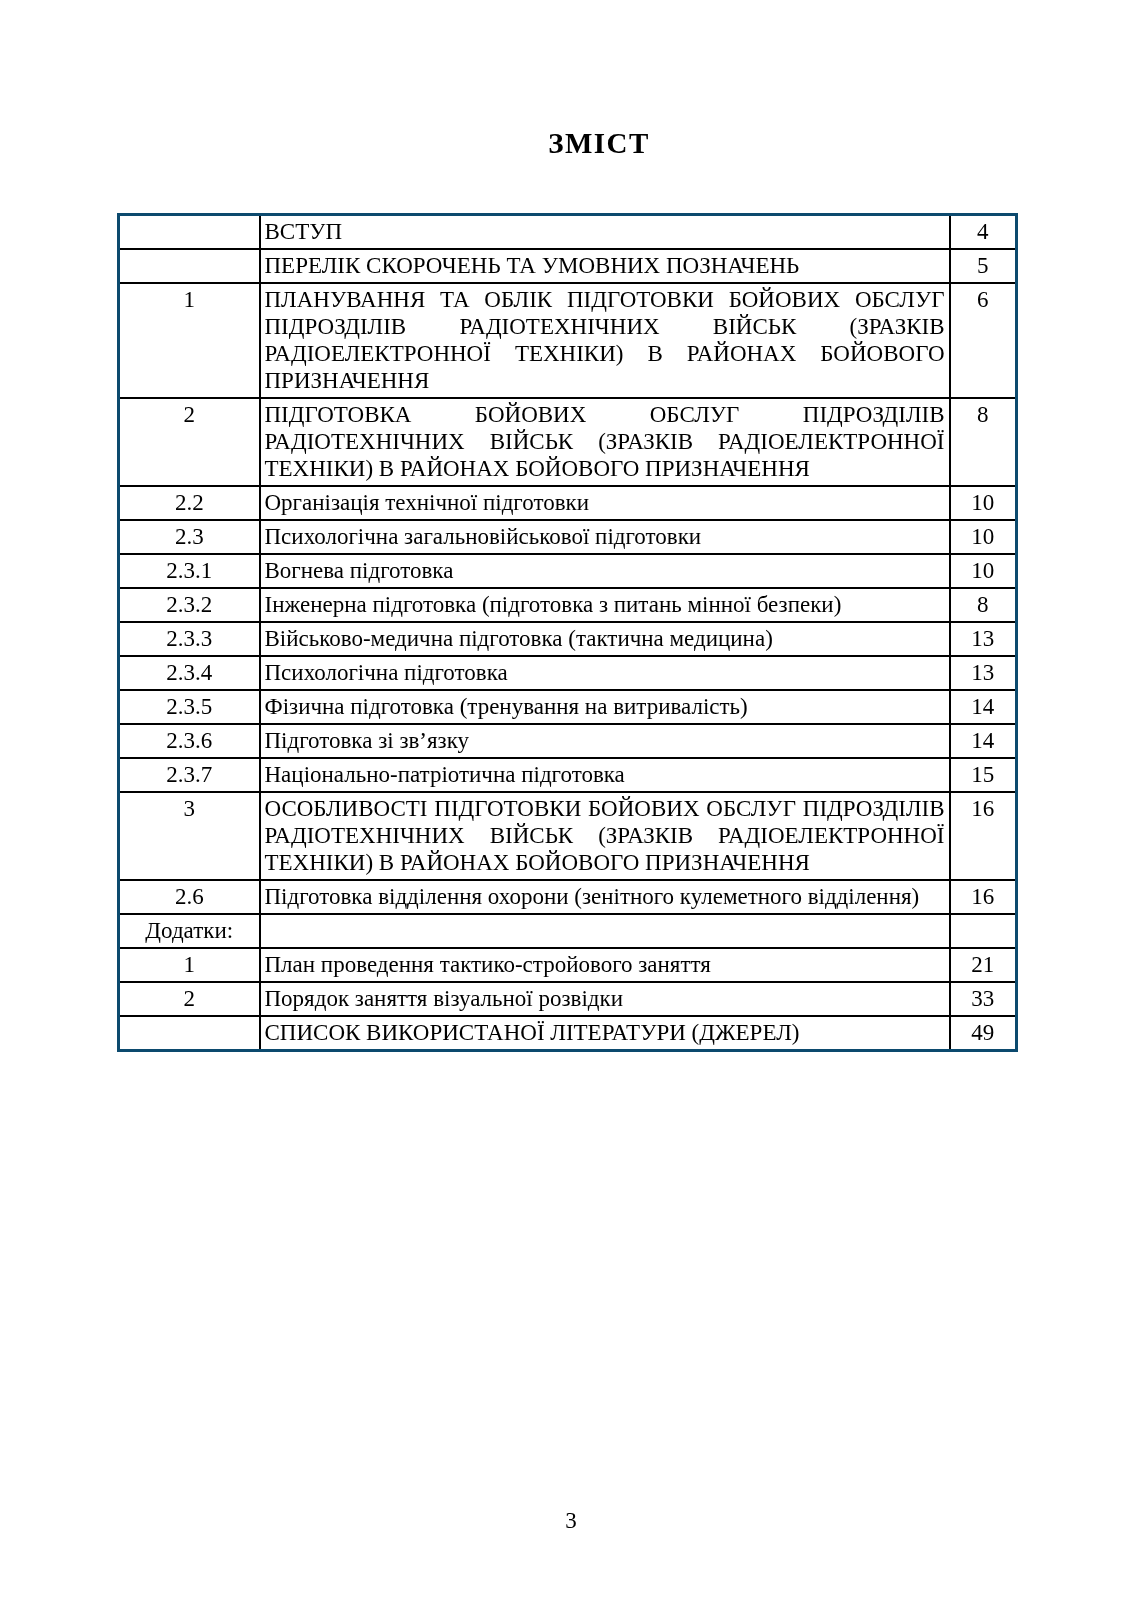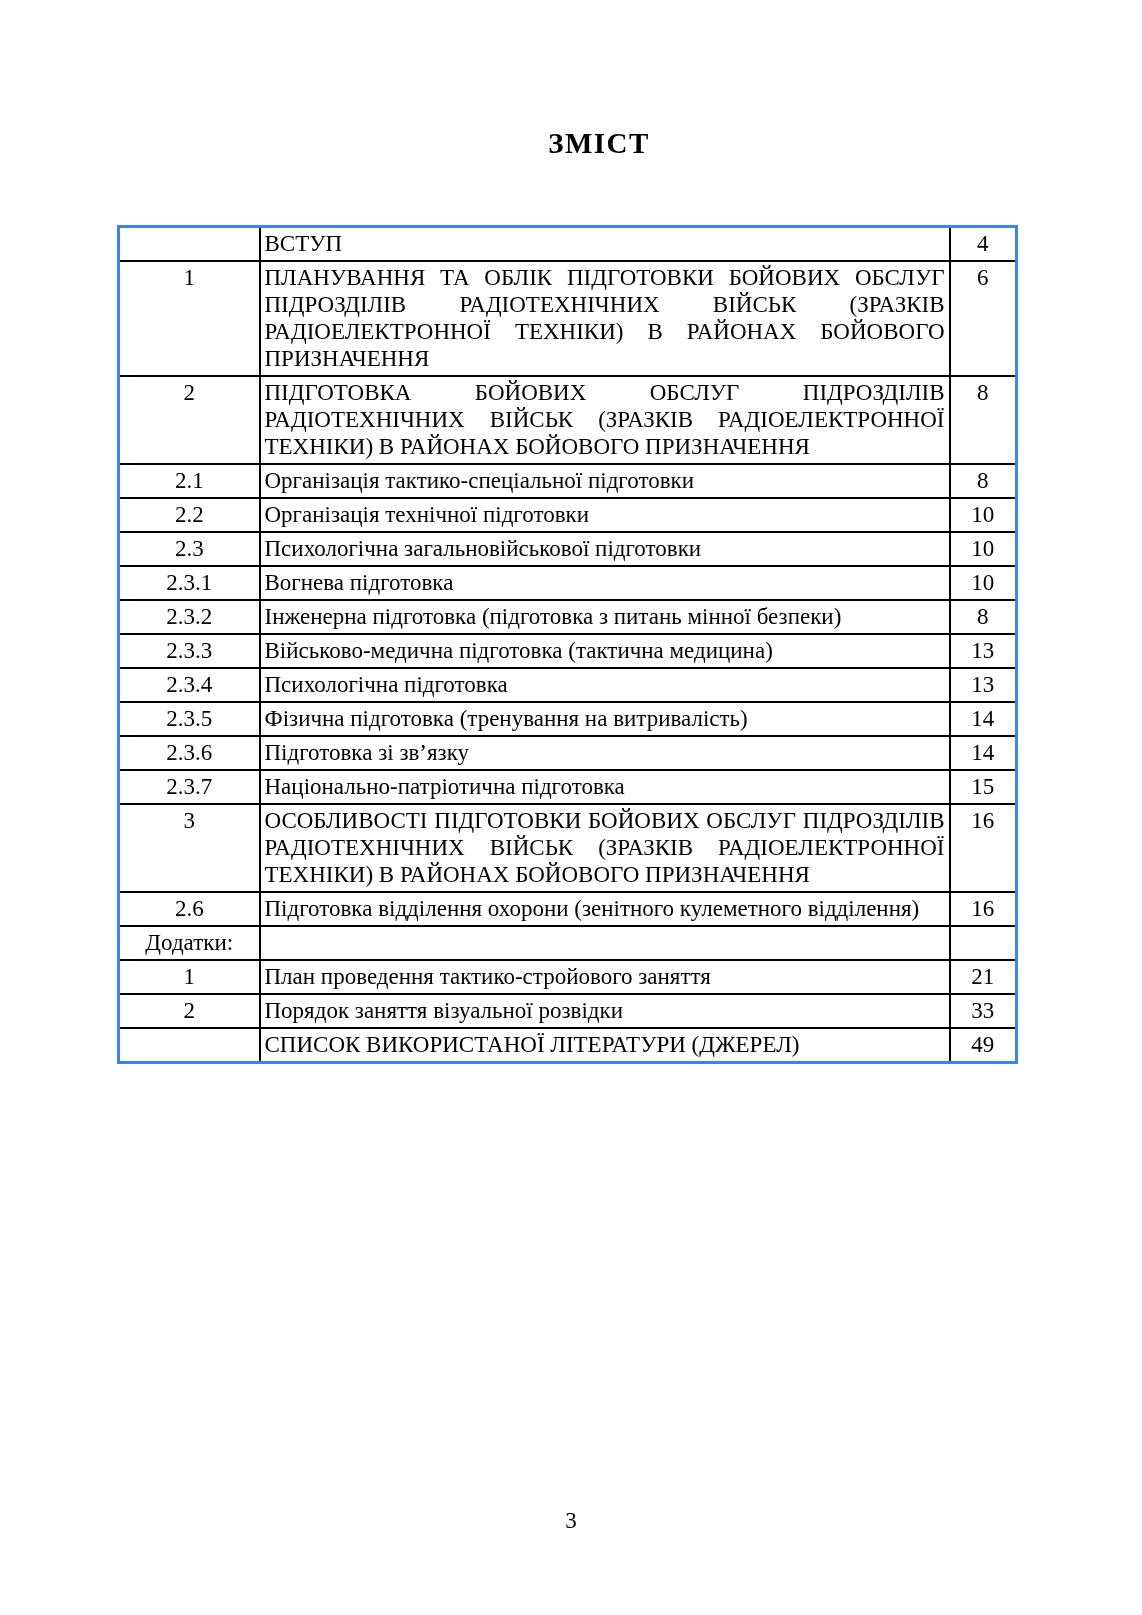--- a/index.html
+++ b/index.html
@@ -23,25 +23,25 @@
     text-align: center;
     font-size: 29px;
     font-weight: bold;
     letter-spacing: 1.5px;
     margin: 0;
     padding-left: 28px;
   }
   table.toc {
     position: absolute;
     left: 117px;
-    top: 225px;
+    top: 213px;
     width: 898px;
     border-collapse: collapse;
     table-layout: fixed;
-    border: 3px solid #3b82f6;
+    border: 3px solid #0c4a6e;
   }
   table.toc td {
     border: 2px solid #000;
     vertical-align: top;
     font-size: 23px;
     line-height: 27px;
     padding: 2px 4px 3px 4px;
     overflow: hidden;
   }
   td.col-num {
@@ -77,38 +77,38 @@
       <col style="width:690px">
       <col style="width:67px">
     </colgroup>
     <tbody id="toc-body">
   <tr>
     <td class="col-num"></td>
     <td class="col-title">ВСТУП</td>
     <td class="col-page">4</td>
   </tr>
 
+  <tr>
+    <td class="col-num"></td>
+    <td class="col-title">ПЕРЕЛІК СКОРОЧЕНЬ ТА УМОВНИХ ПОЗНАЧЕНЬ</td>
+    <td class="col-page">5</td>
+  </tr>
 
   <tr>
     <td class="col-num">1</td>
     <td class="col-title">ПЛАНУВАННЯ ТА ОБЛІК ПІДГОТОВКИ БОЙОВИХ ОБСЛУГ ПІДРОЗДІЛІВ РАДІОТЕХНІЧНИХ ВІЙСЬК (ЗРАЗКІВ РАДІОЕЛЕКТРОННОЇ ТЕХНІКИ) В РАЙОНАХ БОЙОВОГО ПРИЗНАЧЕННЯ</td>
     <td class="col-page">6</td>
   </tr>
 
   <tr>
     <td class="col-num">2</td>
     <td class="col-title">ПІДГОТОВКА БОЙОВИХ ОБСЛУГ ПІДРОЗДІЛІВ РАДІОТЕХНІЧНИХ ВІЙСЬК (ЗРАЗКІВ РАДІОЕЛЕКТРОННОЇ ТЕХНІКИ) В РАЙОНАХ БОЙОВОГО ПРИЗНАЧЕННЯ</td>
     <td class="col-page">8</td>
   </tr>
 
-  <tr>
-    <td class="col-num">2.1</td>
-    <td class="col-title">Організація тактико-спеціальної підготовки</td>
-    <td class="col-page">8</td>
-  </tr>
 
   <tr>
     <td class="col-num">2.2</td>
     <td class="col-title">Організація технічної підготовки</td>
     <td class="col-page">10</td>
   </tr>
 
   <tr>
     <td class="col-num">2.3</td>
     <td class="col-title">Психологічна загальновійськової підготовки</td>

